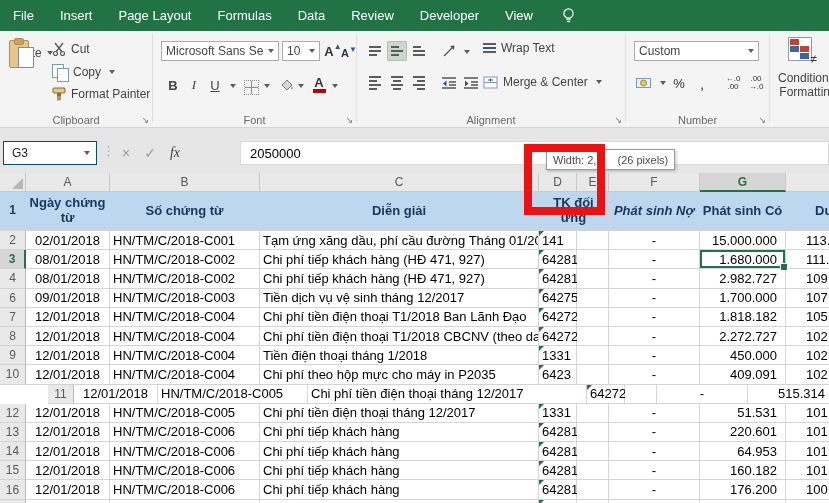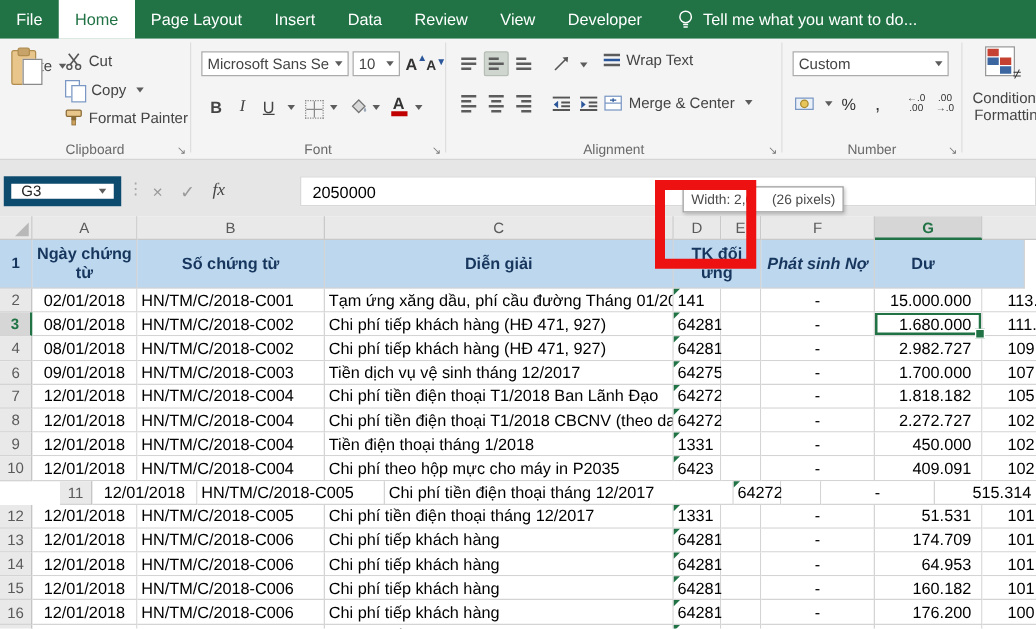--- a/index.html
+++ b/index.html
@@ -39,21 +39,21 @@
   .redbar{display:block;width:13px;height:4px;background:#c00000;margin-top:-1px}
   .cf-ico{position:relative;width:22px;height:22px;background:#fff;border:1px solid #999}
   .cf-ico i{position:absolute;width:9px;height:6px}
   .cf-ico .a{left:1px;top:1px;background:#c54233}.cf-ico .b{left:11px;top:8px;background:#c54233}
   .cf-ico .c{left:1px;top:8px;background:#3b66a0}.cf-ico .d{left:11px;top:15px;background:#3b66a0}
   .cf-ico em{position:absolute;right:-6px;bottom:-6px;font-style:normal;font-size:12px;color:#333;background:transparent}
   .dec{display:flex;flex-direction:column;align-items:center;font-size:8px;line-height:8px;color:#333}
 
   
   #fbar{position:absolute;top:128px;left:0;right:0;height:45px;background:#e6e6e6}
-  #namebox{position:absolute;left:3px;top:13px;width:94px;height:24px;background:#fff;border:6px solid #0c4a6e;display:flex;align-items:center;font-size:12px;color:#222;padding-left:8px;box-sizing:border-box}
+  #namebox{position:absolute;left:3px;top:13px;width:94px;height:24px;background:#fff;border:1px solid #0c4a6e;display:flex;align-items:center;font-size:12px;color:#222;padding-left:8px;box-sizing:border-box}
   #namebox .arrow{position:absolute;right:6px}
   #fdots{position:absolute;left:102px;top:15px;color:#a8a8a8;font-size:13px}
   #fbtns{position:absolute;left:112px;top:13px;height:24px;display:flex;align-items:center;gap:14px;padding:0 10px;font-size:14px;color:#9a9a9a}
   #fx{font-family:"Liberation Serif",serif;font-style:italic;color:#444;font-size:14px}
   #finput{position:absolute;left:240px;right:0;top:13px;height:24px;background:#fff;border:1px solid #d9d9d9;display:flex;align-items:center;padding-left:9px;font-size:13px;color:#000;box-sizing:border-box}
 
   
   #grid{position:absolute;top:173px;left:0;width:910px}
   .chrow{display:flex;height:19px}
   .ch{background:#e9e9e9;border-right:1px solid #c9c9c9;border-bottom:1px solid #c9c9c9;box-sizing:border-box;display:flex;align-items:center;justify-content:center;font-size:12px;color:#5a5a5a}
@@ -83,35 +83,34 @@
   #redrect{position:absolute;left:524px;top:144px;width:81px;height:71px;border:8px solid #ee1111;z-index:50;pointer-events:none;box-sizing:border-box}
 </style>
 </head>
 <body>
 
 <div id="app">
 
   <div id="tabbar">
     <div id="tabs" style="display: flex;">
         <div class="tab">File</div>
-        <div class="tab active">Home</div>
+        <div class="tab">Insert</div>
         <div class="tab">Page Layout</div>
-        <div class="tab">Insert</div>
+        <div class="tab">Formulas</div>
         <div class="tab">Data</div>
         <div class="tab">Review</div>
+        <div class="tab">Developer</div>
         <div class="tab">View</div>
-        <div class="tab">Developer</div>
       </div>
     <div id="tellme">
       <svg width="13" height="16" viewBox="0 0 13 16">
           <circle cx="6.5" cy="5.5" r="4.6" fill="none" stroke="#fff" stroke-width="1.2"></circle>
           <line x1="4.5" y1="11.5" x2="8.5" y2="11.5" stroke="#fff" stroke-width="1.2"></line>
           <line x1="4.8" y1="13.5" x2="8.2" y2="13.5" stroke="#fff" stroke-width="1.2"></line>
         </svg>
-      <span>Tell me what you want to do...</span>
     </div>
   </div>
 
   <div id="ribbon">
 
     <div class="group" style="left:0;width:152px">
       <div class="rbtn" style="position:absolute;left:5px;top:5px;width:42px;flex-direction:row;gap:2px">
         <span class="clip">
             <span class="board"></span>
             <span class="tab2"></span>
@@ -372,20 +371,21 @@
         <div class="ch" style="width: 120px; flex: 0 0 120px;"></div>
       </div>
     <div id="rows">
         <div class="row hdr">
           <div class="cell gut" style="width: 26px; flex: 0 0 26px;">1</div>
           <div class="cell" style="width: 84px; flex: 0 0 84px;">Ngày chứng từ</div>
           <div class="cell" style="width: 150px; flex: 0 0 150px;">Số chứng từ</div>
           <div class="cell" style="width: 279px; flex: 0 0 279px;">Diễn giải</div>
           <div class="cell" style="width: 70px; flex: 0 0 70px;">TK đối ứng</div>
           <div class="cell" style="width: 91px; flex: 0 0 91px; font-style: italic;">Phát sinh Nợ</div>
+          <div class="cell" style="width: 86px; flex: 0 0 86px;">Phát sinh Có</div>
           <div class="cell chh" style="width: 120px; flex: 0 0 120px;">Dư</div>
         </div>
         <div class="row">
           <div class="cell gut" style="width: 26px; flex: 0 0 26px;">2</div>
           <div class="cell ca" style="width: 84px; flex: 0 0 84px;">02/01/2018</div>
           <div class="cell cb" style="width: 150px; flex: 0 0 150px;">HN/TM/C/2018-C001</div>
           <div class="cell cc" style="width: 279px; flex: 0 0 279px;">Tạm ứng xăng dầu, phí cầu đường Tháng 01/2018</div>
           <div class="cell cd" style="width: 38px; flex: 0 0 38px;">141</div>
           <div class="cell ce" style="width: 32px; flex: 0 0 32px;"></div>
           <div class="cell cf" style="width: 91px; flex: 0 0 91px;">-</div>
@@ -492,21 +492,21 @@
           <div class="cell chh" style="width: 120px; flex: 0 0 120px;">101.</div>
         </div>
         <div class="row">
           <div class="cell gut" style="width: 26px; flex: 0 0 26px;">13</div>
           <div class="cell ca" style="width: 84px; flex: 0 0 84px;">12/01/2018</div>
           <div class="cell cb" style="width: 150px; flex: 0 0 150px;">HN/TM/C/2018-C006</div>
           <div class="cell cc" style="width: 279px; flex: 0 0 279px;">Chi phí tiếp khách hàng</div>
           <div class="cell cd" style="width: 38px; flex: 0 0 38px;">64281</div>
           <div class="cell ce" style="width: 32px; flex: 0 0 32px;"></div>
           <div class="cell cf" style="width: 91px; flex: 0 0 91px;">-</div>
-          <div class="cell cg" style="width: 86px; flex: 0 0 86px;">174.709</div>
+          <div class="cell cg" style="width: 86px; flex: 0 0 86px;">220.601</div>
           <div class="cell chh" style="width: 120px; flex: 0 0 120px;">101.</div>
         </div>
         <div class="row">
           <div class="cell gut" style="width: 26px; flex: 0 0 26px;">14</div>
           <div class="cell ca" style="width: 84px; flex: 0 0 84px;">12/01/2018</div>
           <div class="cell cb" style="width: 150px; flex: 0 0 150px;">HN/TM/C/2018-C006</div>
           <div class="cell cc" style="width: 279px; flex: 0 0 279px;">Chi phí tiếp khách hàng</div>
           <div class="cell cd" style="width: 38px; flex: 0 0 38px;">64281</div>
           <div class="cell ce" style="width: 32px; flex: 0 0 32px;"></div>
           <div class="cell cf" style="width: 91px; flex: 0 0 91px;">-</div>

